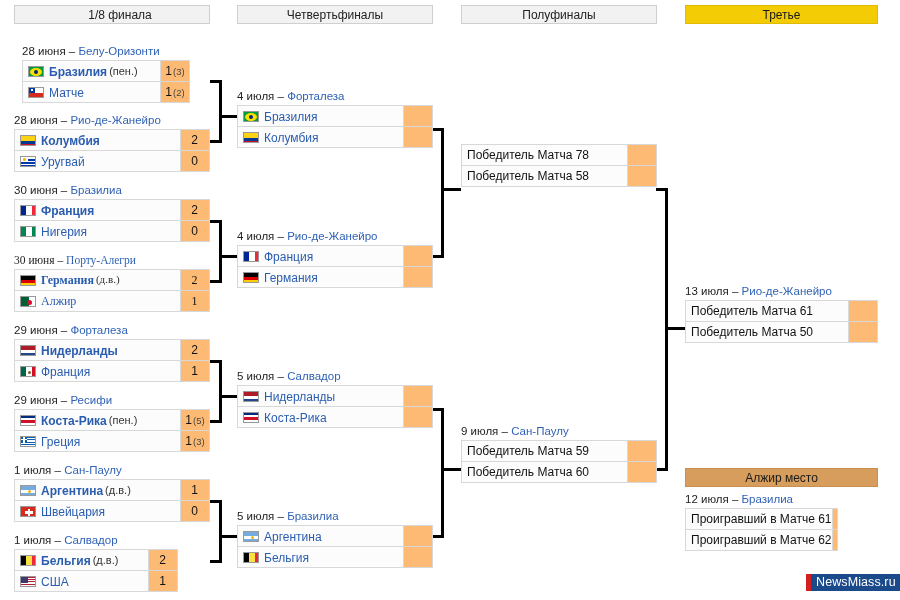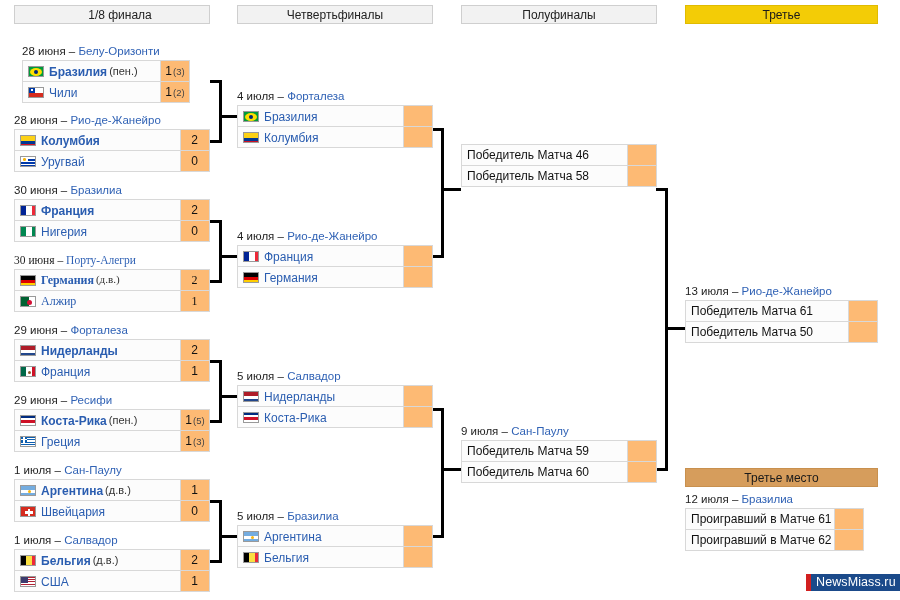--- a/index.html
+++ b/index.html
@@ -154,21 +154,21 @@
 <body>
 
 <div class="round-header" style="left:14px; top:5px; width:196px;padding-left:16px;">1/8 финала</div>
 
 <div class="round-header" style="left:237px; top:5px; width:196px;">Четвертьфиналы</div>
 
 <div class="round-header" style="left:461px; top:5px; width:196px;">Полуфиналы</div>
 
 <div class="round-header gold" style="left:685px; top:5px; width:193px;">Третье</div>
 
-<div class="round-header bronze" style="left:685px; top:468px; width:193px;">Третье место</div>
+<div class="round-header bronze" style="left:685px; top:468px; width:193px;">Алжир место</div>
 
 <div class="conn" style="left:210px; top:80px;  width:12px; height:3px;"></div>
 <div class="conn" style="left:210px; top:140px; width:12px; height:3px;"></div>
 <div class="conn" style="left:219px; top:80px;  width:3px;  height:63px;"></div>
 <div class="conn" style="left:219px; top:115px; width:18px; height:3px;"></div>
 
 <div class="conn" style="left:210px; top:220px; width:12px; height:3px;"></div>
 <div class="conn" style="left:210px; top:280px; width:12px; height:3px;"></div>
 <div class="conn" style="left:219px; top:220px; width:3px;  height:63px;"></div>
 <div class="conn" style="left:219px; top:255px; width:18px; height:3px;"></div>
@@ -218,21 +218,21 @@
         <span>1</span><span class="pen">(3)</span>
       </td>
     </tr>
     <tr>
       <td class="team-cell">
         <span class="flag">
           <i style="inset:0; background:#ffffff;"></i>
           <i style="left:0; top:5px; width:16px; height:6px; background:#d52b1e;"></i>
           <i style="left:0; top:0; width:6px; height:5px; background:#0039a6;"></i>
           <i style="left:2px; top:1.5px; width:2px; height:2px; background:#ffffff;"></i>
-        </span><span class="team-name">Чили</span><span class="note"></span>
+        </span><span class="team-name">Матче</span><span class="note"></span>
       </td>
       <td class="score-cell">
         <span>1</span><span class="pen">(2)</span>
       </td>
     </tr>
   </tbody>
     </table>
 </div>
 
 <div class="match" style="left:14px; top:113px; width:196px;">
@@ -457,21 +457,21 @@
         </span><span class="team-name">Швейцария</span><span class="note"></span>
       </td>
       <td class="score-cell">
         <span>0</span><span class="pen"></span>
       </td>
     </tr>
   </tbody>
     </table>
 </div>
 
-<div class="match" style="left:14px; top:533px; width:196px;">
+<div class="match" style="left:14px; top:533px; width:164px;">
   <div class="match-meta">
     <span>1 июля</span>
     <span>–</span>
     <span class="venue">Салвадор</span>
   </div>
   <table class="match-table">
       <tbody>
     <tr>
       <td class="team-cell">
         <span class="flag">
@@ -649,21 +649,21 @@
     </tr>
   </tbody>
     </table>
 </div>
 
 <div class="match" style="left:461px; top:144px; width:196px;">
   <table class="match-table">
       <tbody>
     <tr>
       <td class="team-cell">
-        <span class="placeholder-name">Победитель Матча 46</span>
+        <span class="placeholder-name">Победитель Матча 78</span>
       </td>
       <td class="score-cell">
         <span></span>
       </td>
     </tr>
     <tr>
       <td class="team-cell">
         <span class="placeholder-name">Победитель Матча 58</span>
       </td>
       <td class="score-cell">
@@ -723,21 +723,21 @@
         <span class="placeholder-name">Победитель Матча 50</span>
       </td>
       <td class="score-cell">
         <span></span>
       </td>
     </tr>
   </tbody>
     </table>
 </div>
 
-<div class="match" style="left:685px; top:492px; width:179px;">
+<div class="match" style="left:685px; top:492px; width:153px;">
   <div class="match-meta">
     <span>12 июля</span>
     <span>–</span>
     <span class="venue">Бразилиа</span>
   </div>
   <table class="match-table">
       <tbody>
     <tr>
       <td class="team-cell">
         <span class="placeholder-name">Проигравший в Матче 61</span>

